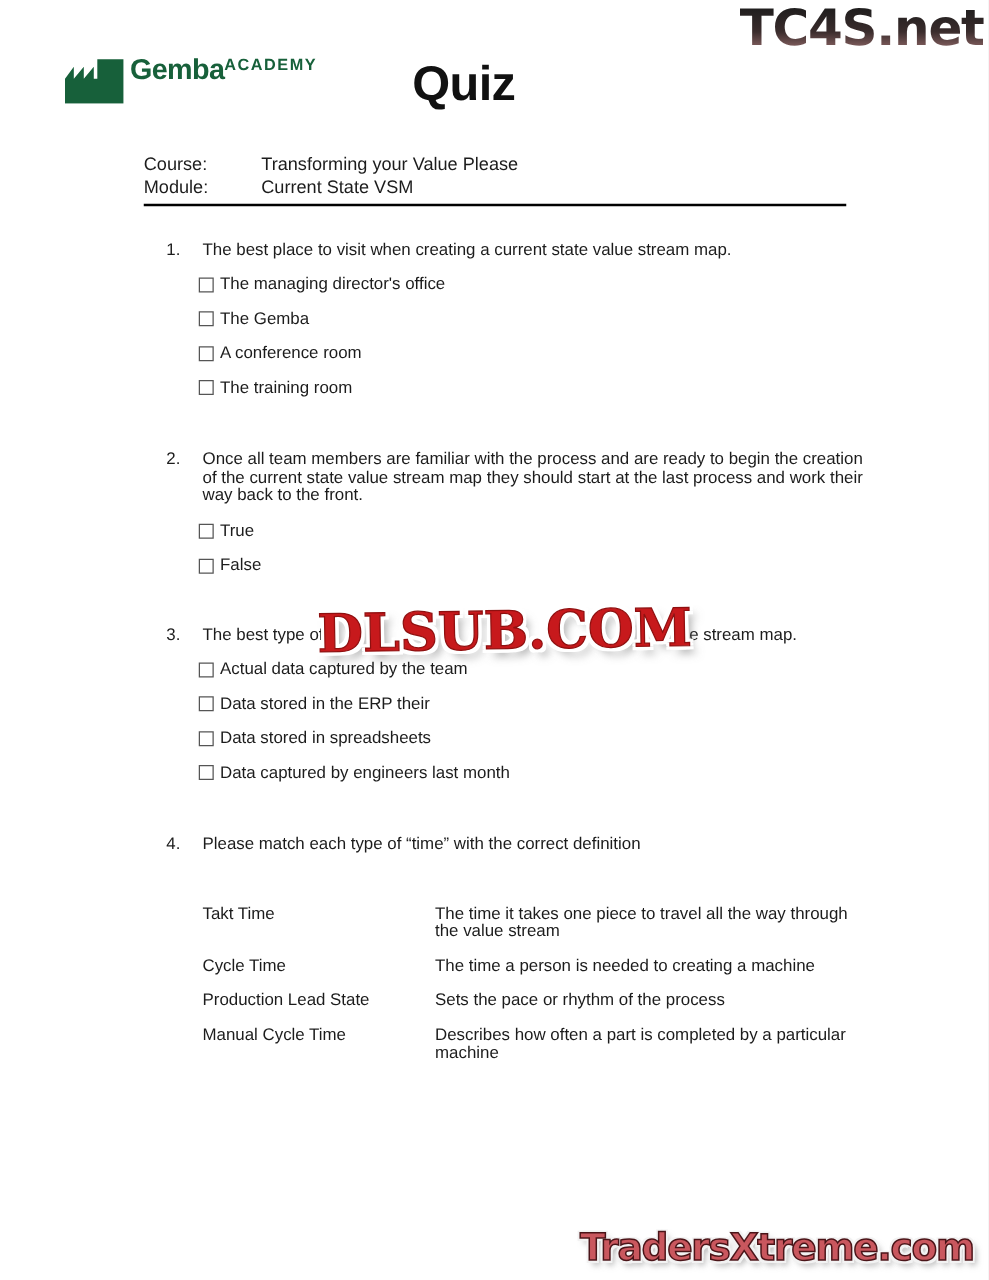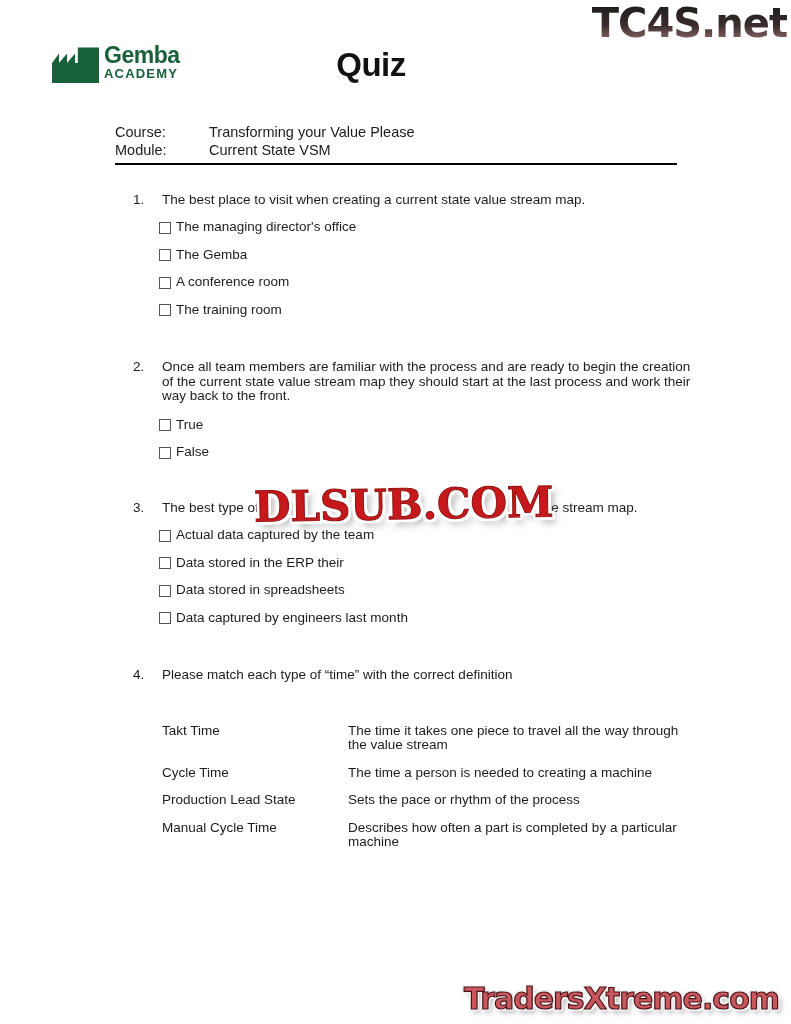--- a/index.html
+++ b/index.html
@@ -13,27 +13,27 @@
     overflow: hidden;
     margin: 0 auto;
   }
 
   
   .logo { position: absolute; left: 52px; top: 44px; display: flex; align-items: flex-start; gap: 5px; }
   .logo-icon {
     width: 47px; height: 37px; background: #17603a; margin-top: 2px;
     clip-path: polygon(0% 100%, 0% 46%, 15% 20%, 15% 46%, 32% 20%, 32% 46%, 49% 20%, 49% 46%, 55% 46%, 55% 4%, 100% 4%, 100% 100%);
   }
-  .logo-text { display: flex; flex-direction: column; }
+  .logo-text { display: flex; flex-direction: row; }
   .logo-name { font-size: 23px; font-weight: bold; color: #17603a; line-height: 22px; letter-spacing: -0.5px; }
   .logo-sub  { font-size: 13px; font-weight: bold; color: #17603a; letter-spacing: 1.2px; line-height: 15px; }
 
   .title {
     position: absolute; top: 46px; left: 0; width: 742px;
-    text-align: center; font-size: 33px; font-weight: bold; color: #111;
+    text-align: center; font-size: 39px; font-weight: bold; color: #111;
     letter-spacing: -0.5px;
   }
 
   .wm-top {
     position: absolute; top: 0px; right: 4px;
     font-family: "DejaVu Sans", sans-serif;
     font-weight: bold; font-size: 40px; letter-spacing: -1px;
     background: linear-gradient(180deg, #1d1d1d 10%, #3a2c2c 55%, #a07474 95%);
     -webkit-background-clip: text; background-clip: text; color: transparent;
   }

